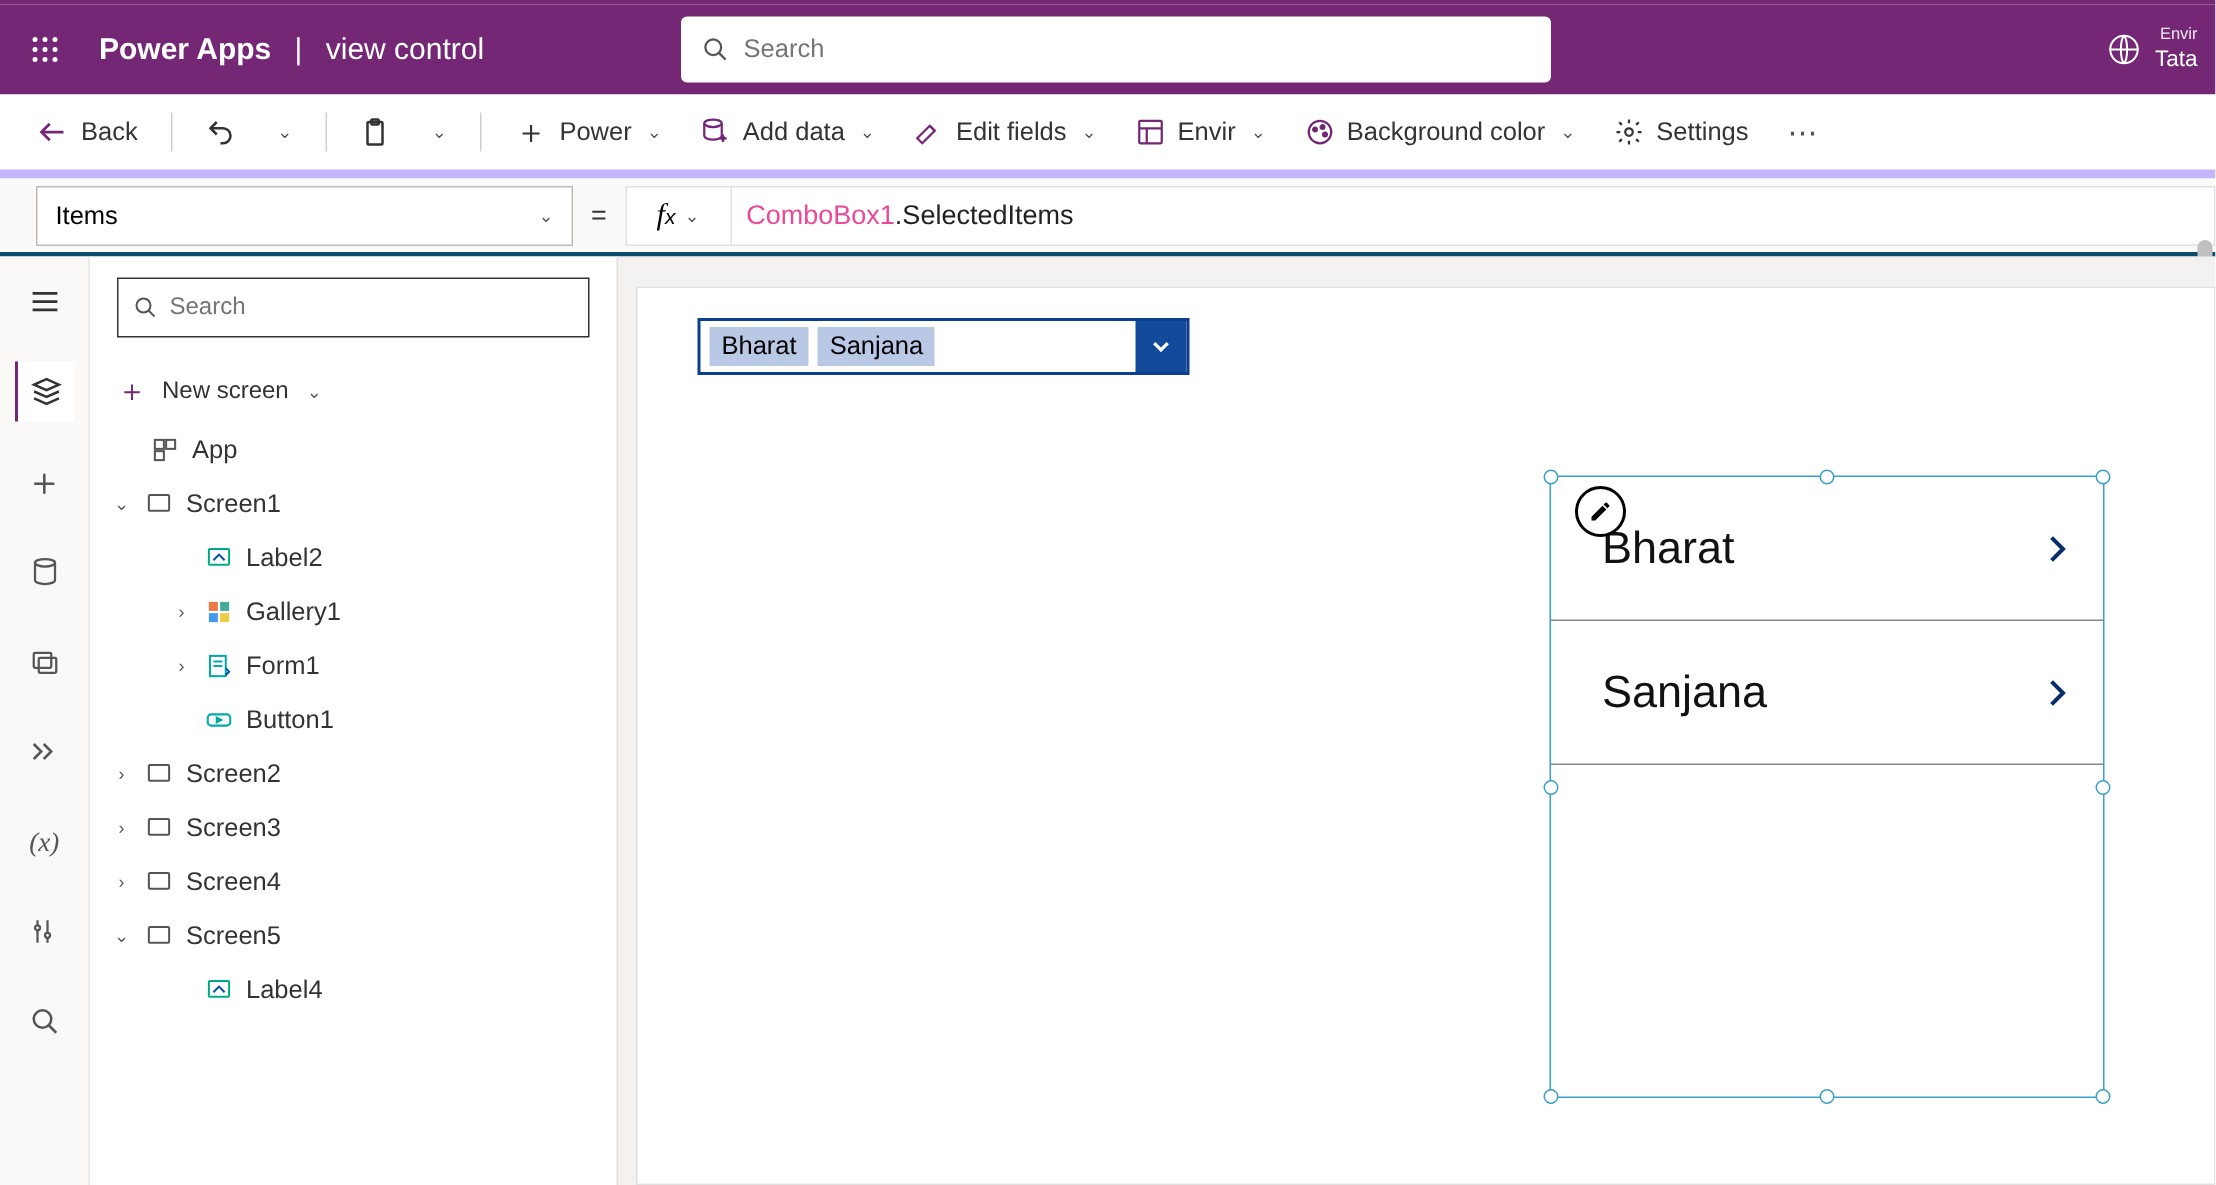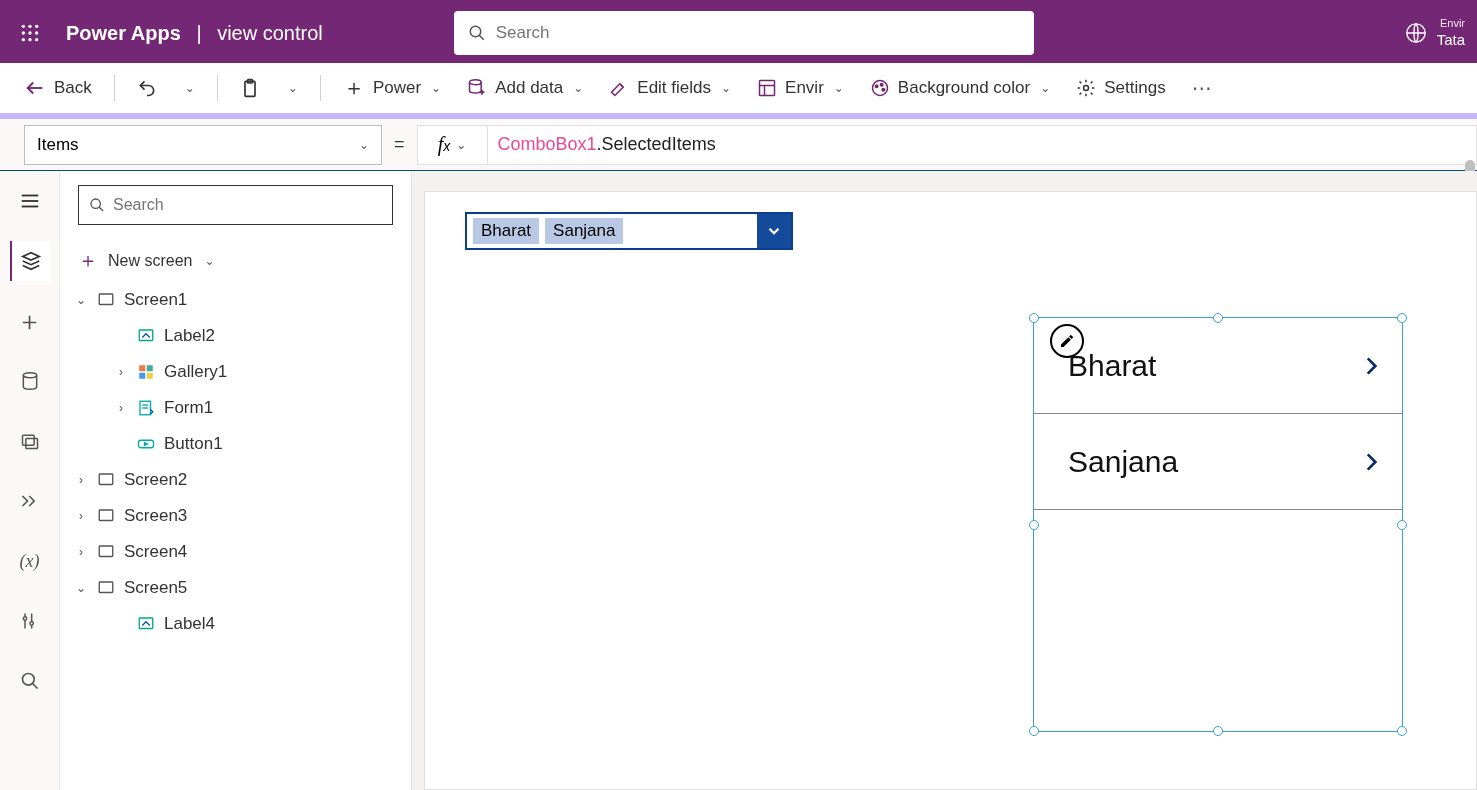--- a/index.html
+++ b/index.html
@@ -34,21 +34,21 @@
   display: flex; align-items: center; padding: 0 14px; gap: 6px;
 }
 .rbtn {
   display: flex; align-items: center; gap: 8px; padding: 6px 10px;
   color: #333; font-size: 17px; cursor: pointer; border-radius: 2px;
 }
 .vsep { width: 1px; height: 26px; background: #d0d0d0; margin: 0 6px; }
 .chev { font-size: 12px; color: #555; margin-left: 2px; }
 
 .propbar {
-  height: 52px; display: flex; align-items: center; border-bottom: 1px solid #0c4a6e;
+  height: 52px; display: flex; align-items: center; border-bottom: 3px solid #0c4a6e;
   background: #faf9f8;
 }
 .prop-select {
   width: 358px; height: 40px; margin-left: 24px; background: #fff;
   border: 1px solid #bcbcbc; display: flex; align-items: center;
   padding: 0 12px; font-size: 17px; justify-content: space-between;
 }
 .eq { margin: 0 12px; font-size: 18px; color: #333; }
 .fx-box {
   width: 70px; height: 40px; border: 1px solid #e0e0e0; border-right: none;
@@ -334,20 +334,31 @@
           <line x1="21" y1="21" x2="15" y2="15"></line>
         </svg>
       <input placeholder="Search" style="">
     </div>
     <div class="new-screen">
       <span class="plus">＋</span>
       <span>New screen</span>
       <span class="chev">⌄</span>
     </div>
     <div class="tree-list" id="tree-list">
+        <div class="tree-item ">
+          <span class="exp"></span>
+          <span class="ticon">
+            <svg width="18" height="18" viewBox="0 0 24 24" fill="none" stroke="#555" stroke-width="1.8">
+              <rect x="3" y="3" width="8" height="8"></rect>
+              <rect x="13" y="3" width="8" height="8"></rect>
+              <rect x="3" y="13" width="8" height="8"></rect>
+            </svg>
+          </span>
+          <span>App</span>
+        </div>
         <div class="tree-item " style="padding-left: 14px;">
           <span class="exp">⌄</span>
           <span class="ticon">
             <svg width="18" height="18" viewBox="0 0 24 24" fill="none" stroke="#555" stroke-width="1.8">
               <rect x="3" y="4" width="18" height="14" rx="1"></rect>
             </svg>
           </span>
           <span>Screen1</span>
         </div>
         <div class="tree-item indent2" style="padding-left: 54px;">

